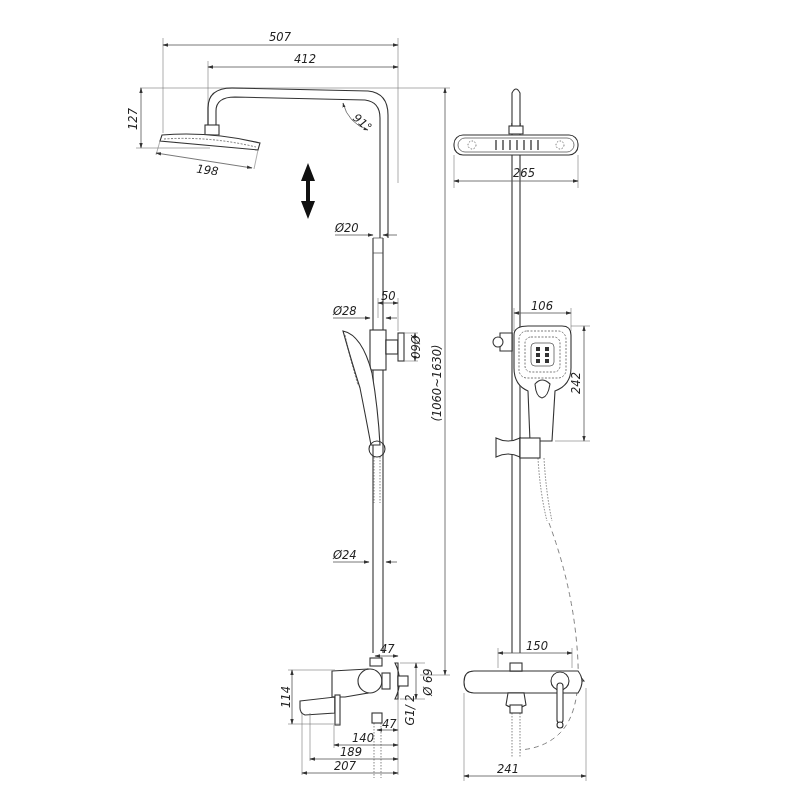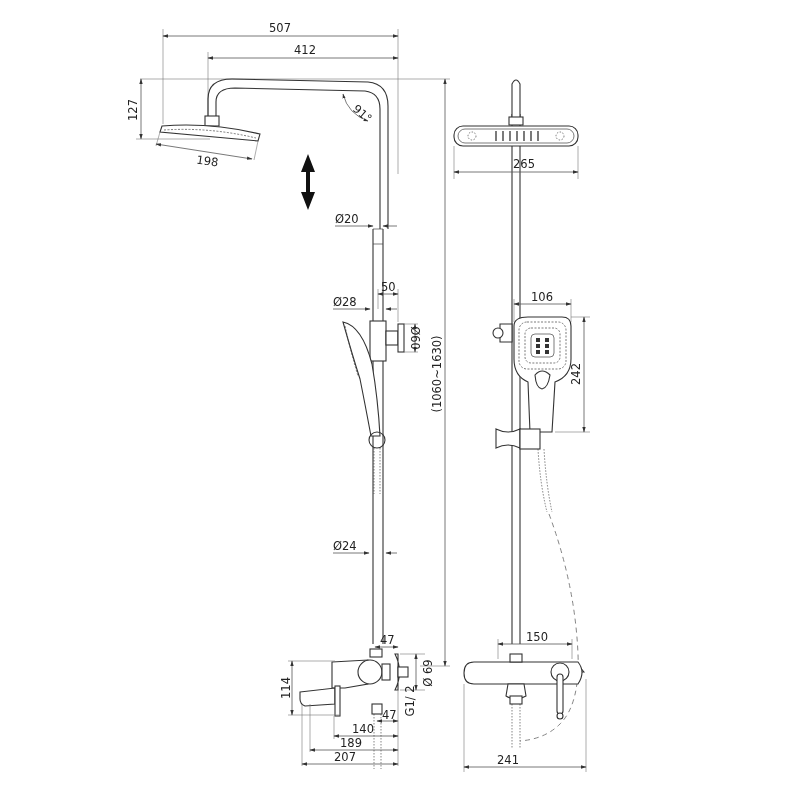--- a/index.html
+++ b/index.html
@@ -1,17 +1,17 @@
 <!DOCTYPE html>
 <html><head>
 <meta charset="utf-8">
 <style>
   html, body { margin: 0; padding: 0; background: #ffffff; }
   body { width: 800px; height: 800px; overflow: hidden; font-family: "DejaVu Sans", "Liberation Sans", sans-serif; }
-  #canvas { position: absolute; left: 0; top: 4px; width: 800px; height: 616px; }
+  #canvas { position: absolute; left: 0; top: 13px; width: 800px; height: 616px; font-style: italic; }
   svg text { font-family: "DejaVu Sans", "Liberation Sans", sans-serif; font-size: 11.5px; fill: #222; }
   .dim { stroke: #555; stroke-width: 0.8; fill: none; }
   .ext { stroke: #777; stroke-width: 0.6; fill: none; }
   .part { stroke: #333; stroke-width: 1.1; fill: #fff; }
   .part-nofill { stroke: #333; stroke-width: 1.1; fill: none; }
   .thin { stroke: #444; stroke-width: 0.7; fill: none; }
   .hose { stroke: #333; stroke-width: 0.6; fill: none; }
   .dash { stroke: #777; stroke-width: 0.9; fill: none; stroke-dasharray: 5 4; }
 </style>
 </head>

